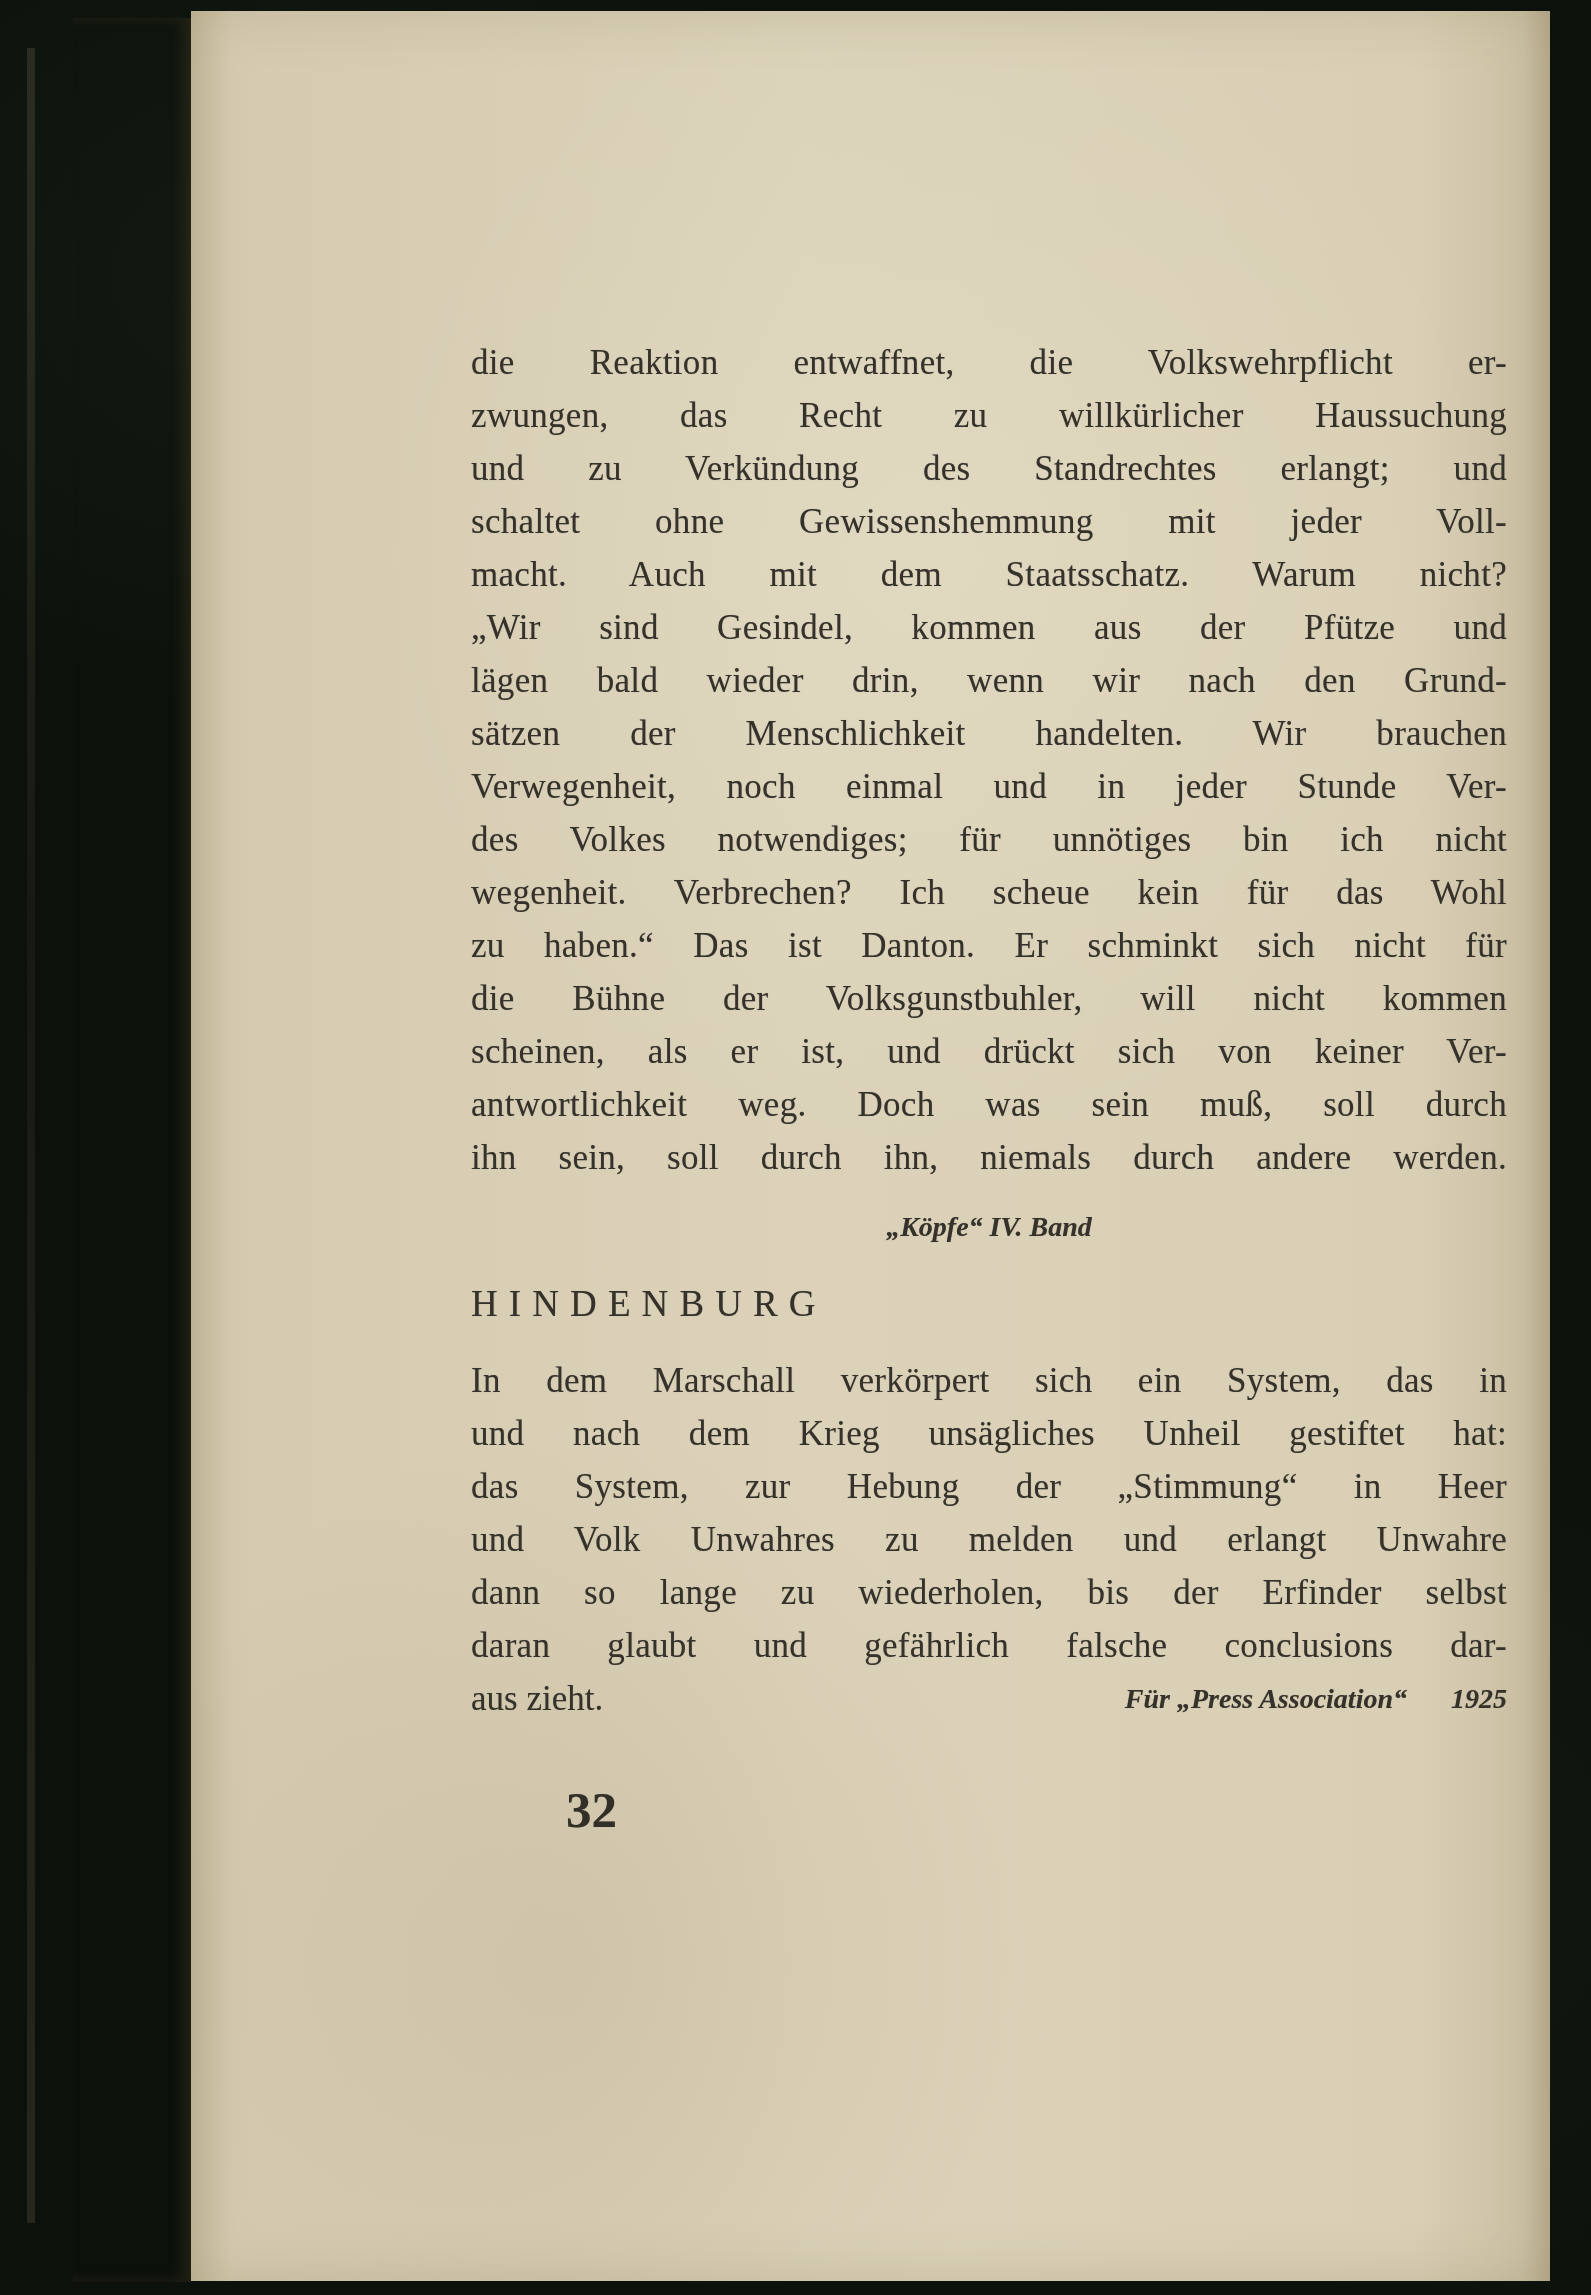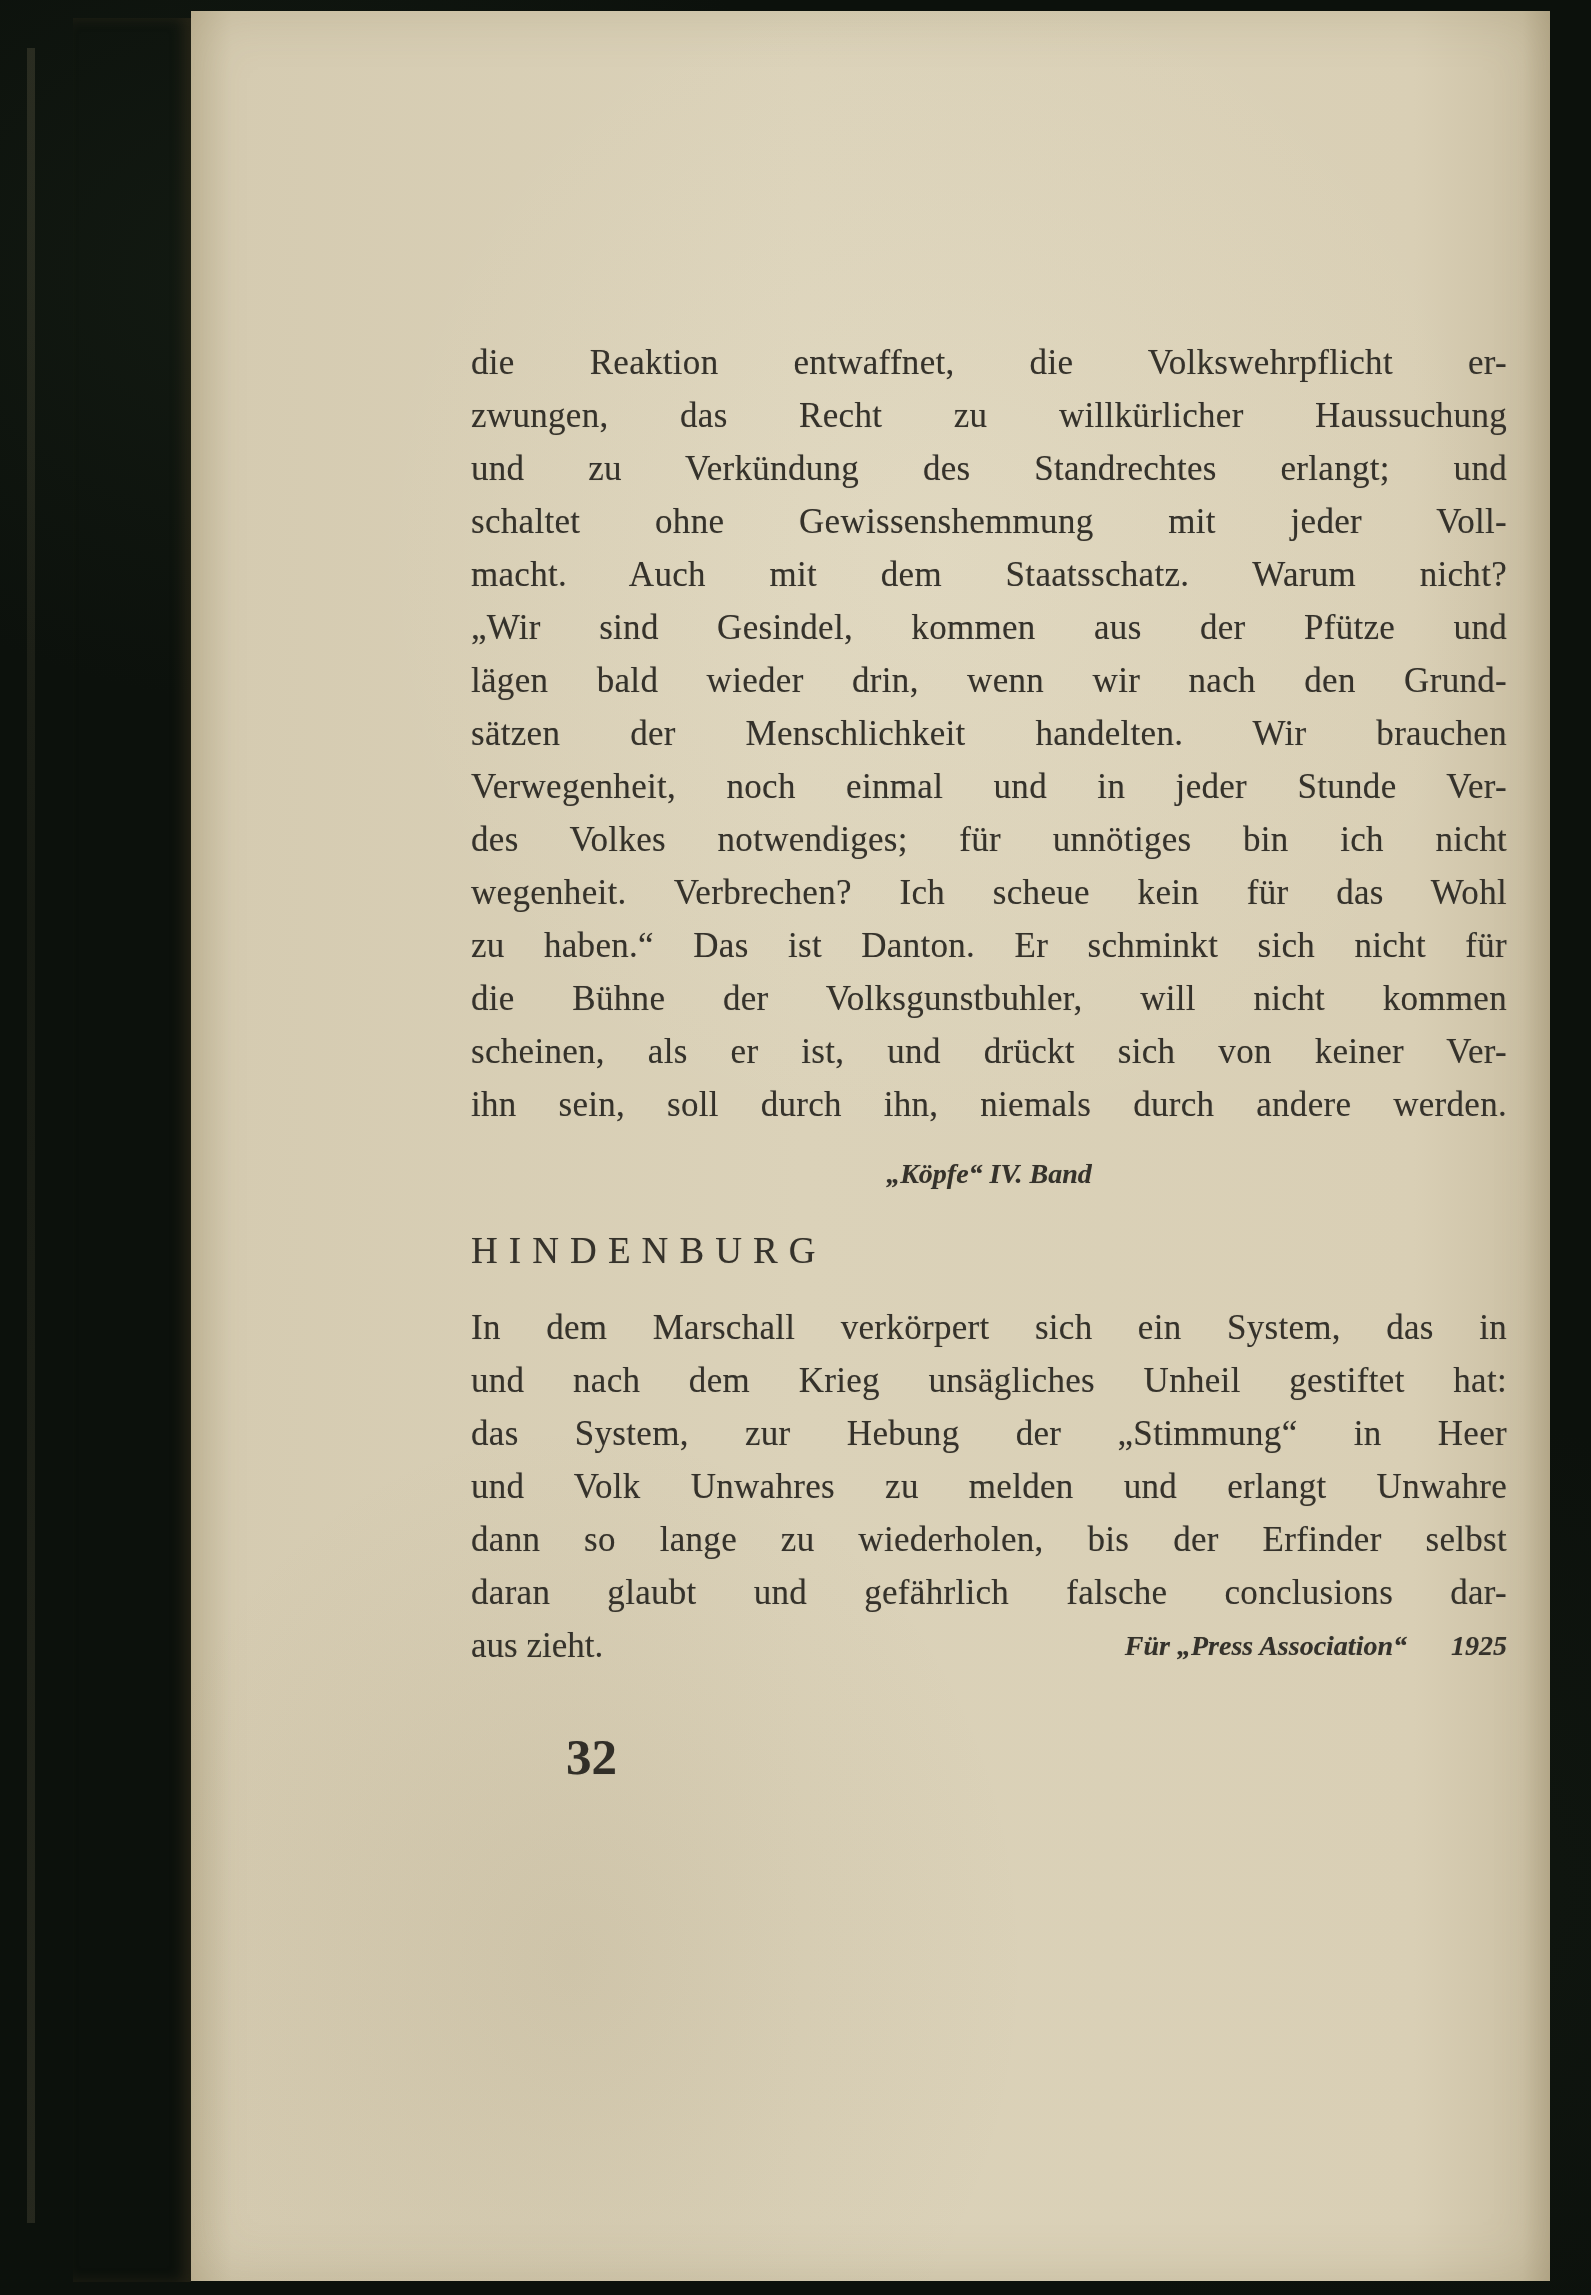--- a/index.html
+++ b/index.html
@@ -105,20 +105,21 @@
           <div class="tline">macht. Auch mit dem Staatsschatz. Warum nicht?</div>
           <div class="tline">„Wir sind Gesindel, kommen aus der Pfütze und</div>
           <div class="tline">lägen bald wieder drin, wenn wir nach den Grund-</div>
           <div class="tline">sätzen der Menschlichkeit handelten. Wir brauchen</div>
           <div class="tline">Verwegenheit, noch einmal und in jeder Stunde Ver-</div>
           <div class="tline">des Volkes notwendiges; für unnötiges bin ich nicht</div>
           <div class="tline">wegenheit. Verbrechen? Ich scheue kein für das Wohl</div>
           <div class="tline">zu haben.“ Das ist Danton. Er schminkt sich nicht für</div>
           <div class="tline">die Bühne der Volksgunstbuhler, will nicht kommen</div>
           <div class="tline">scheinen, als er ist, und drückt sich von keiner Ver-</div>
+          <div class="tline">antwortlichkeit weg. Doch was sein muß, soll durch</div>
           <div class="tline">ihn sein, soll durch ihn, niemals durch andere werden.</div>
         </div>
 
       <div class="attribution-1">„Köpfe“ IV. Band</div>
 
       <div class="heading">HINDENBURG</div>
 
       <div class="para para-2">
           <div class="tline">In dem Marschall verkörpert sich ein System, das in</div>
           <div class="tline">und nach dem Krieg unsägliches Unheil gestiftet hat:</div>

